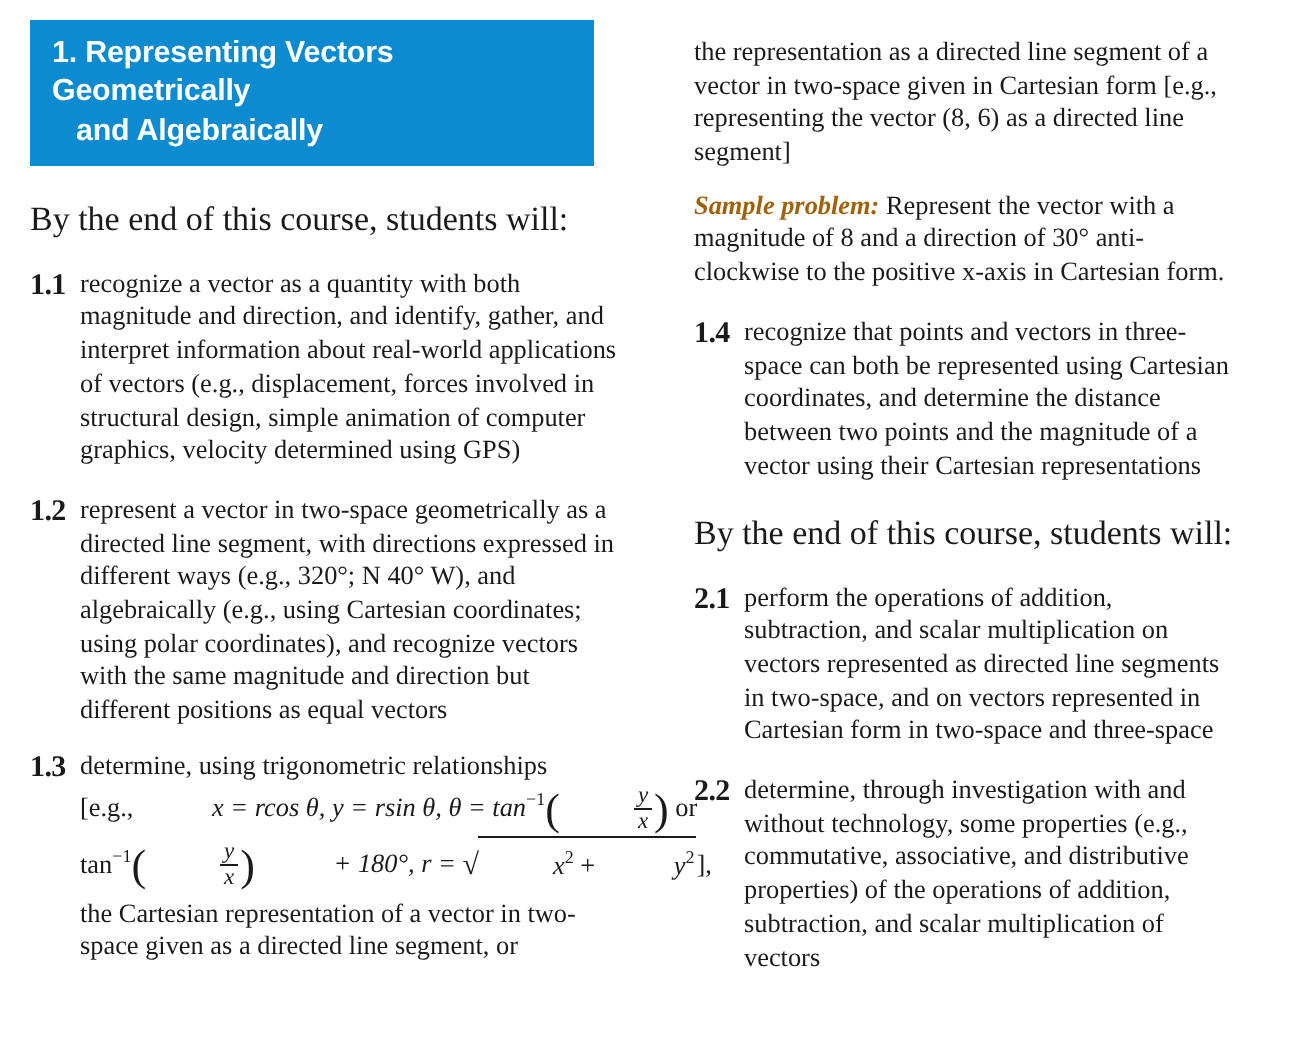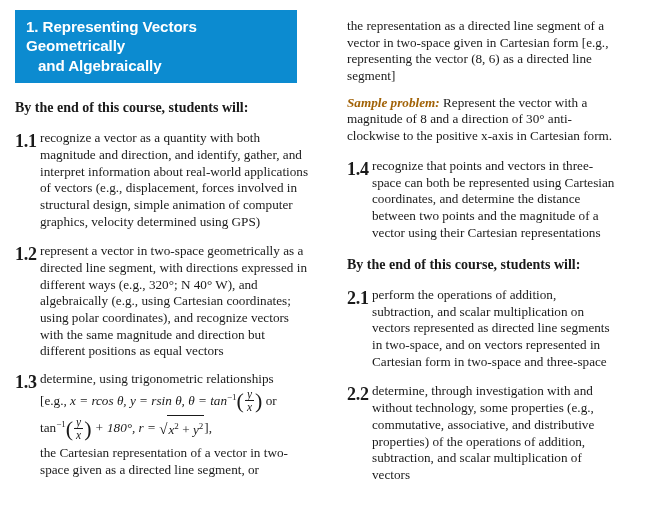--- a/index.html
+++ b/index.html
@@ -59,60 +59,59 @@
     display: block;
     padding-left: 12px;
   }
   .banner-2 {
     width: 265px;
     margin: 21px 0 0 0;
     padding: 6px 10px 7px 11px;
   }
 
   .intro {
-    font-size: 14px;
+    font-size: 17px;
     line-height: 1.2;
     margin: 17px 0 0 0;
-    font-weight: bold;
   }
   .intro-right {
     margin: 16px 0 0 0;
   }
 
   
   .exp {
     position: relative;
     margin: 13px 0 0 0;
     padding-left: 25px;
     font-size: 13.2px;
     line-height: 1.265;
     text-align: left;
   }
   .exp .num {
     position: absolute;
     left: 0;
     top: 0;
     font-weight: bold;
-    font-size: 18px;
+    font-size: 15px;
     letter-spacing: -0.3px;
   }
   .exp p {
     margin: 0;
   }
   .exp .sample {
     margin-top: 10px;
   }
   .sample-label {
     color: #a16207;
     font-style: italic;
     font-weight: bold;
   }
   .exp.tight { margin-top: 11px; }
 
-  i.var { font-style: italic; }
+  i.var { font-style: italic; margin-left: 36px; }
 
   
   .mathline {
     font-size: 13.2px;
     line-height: 1.9;
     white-space: nowrap;
   }
   .mathline.second { line-height: 2.05; }
   .sup {
     font-size: 9px;

